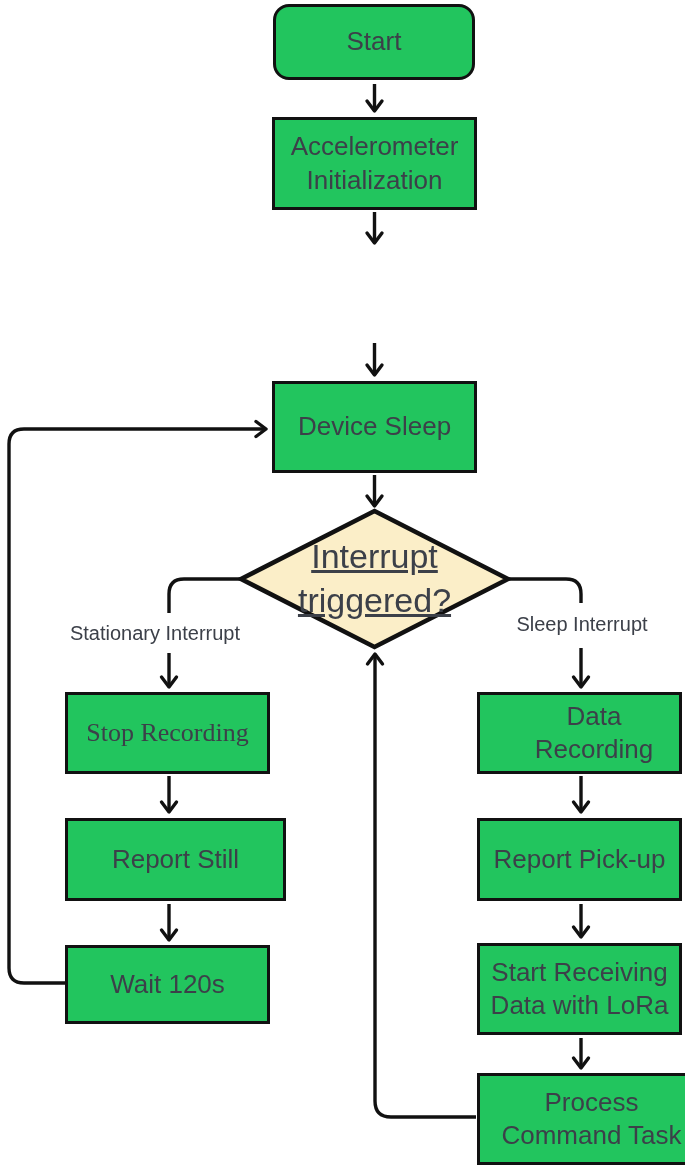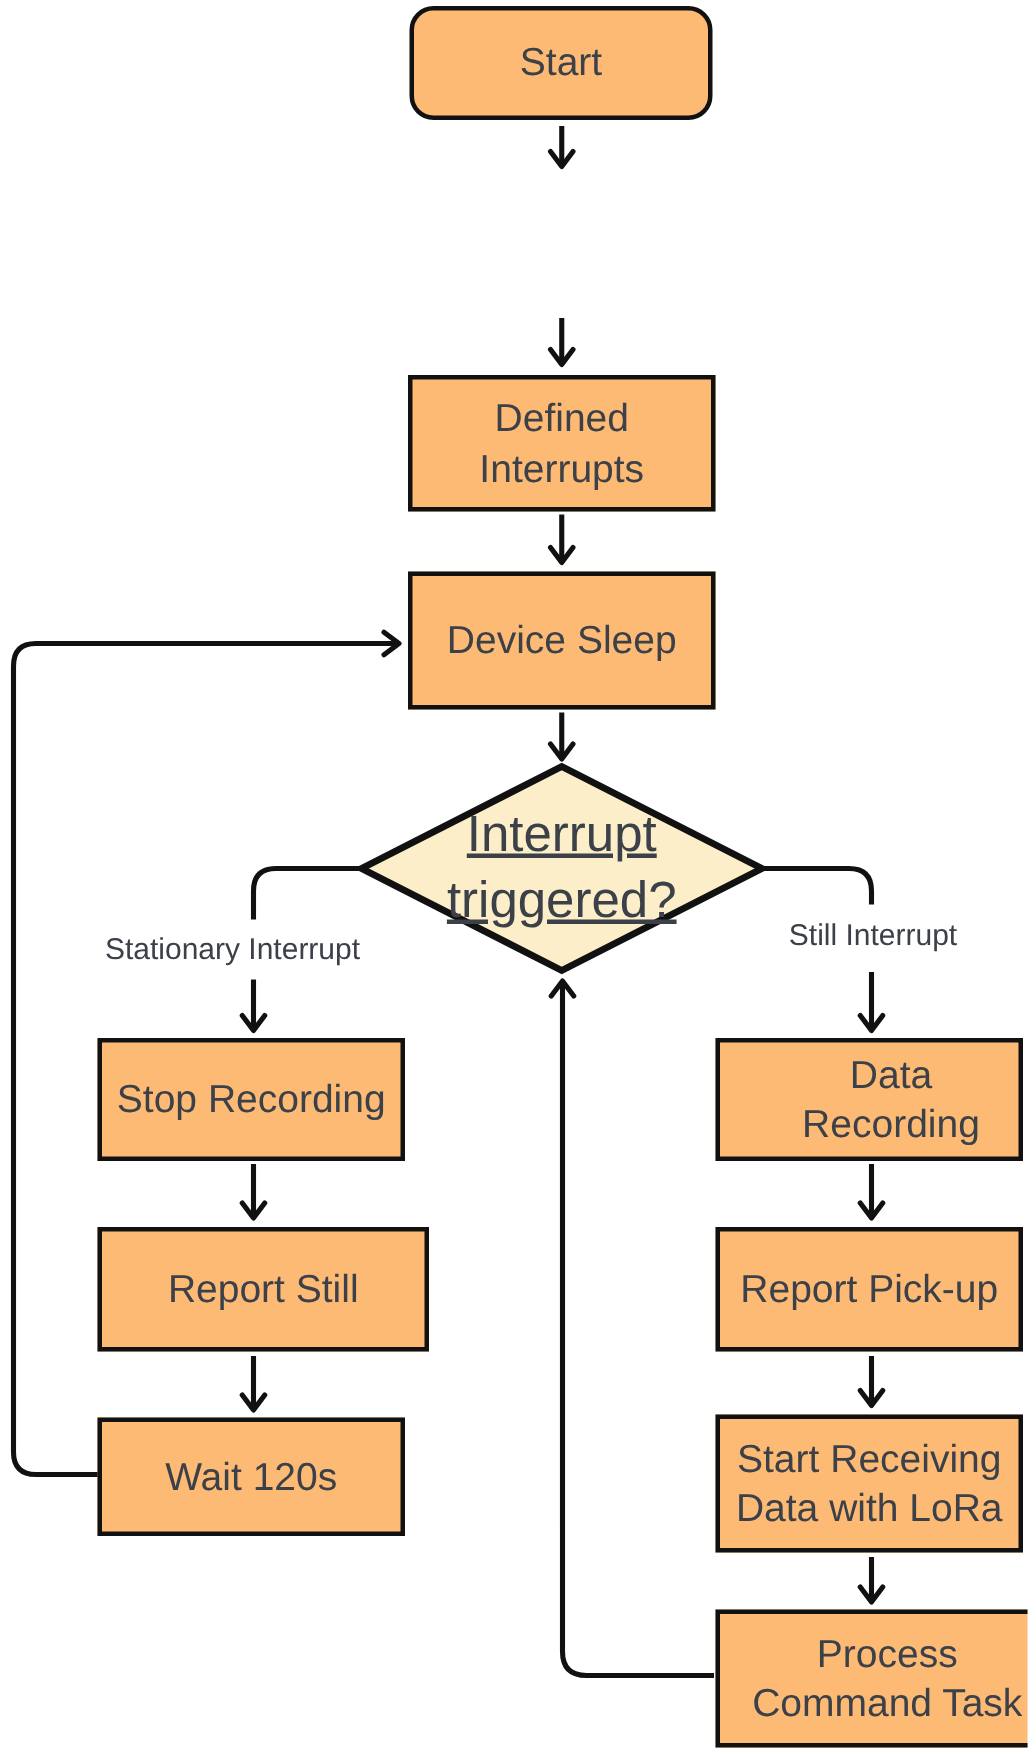--- a/index.html
+++ b/index.html
@@ -16,21 +16,21 @@
     left: 0; top: 0;
     width: 685px; height: 1169px;
   }
   .node {
     position: absolute;
     box-sizing: border-box;
     display: flex;
     align-items: center;
     justify-content: center;
     text-align: center;
-    background: #fdba74;
+    background: #22c55e;
     border: 3.5px solid #111111;
     color: #3C4049;
     font-size: 26px;
     line-height: 1.28;
     padding: 2px 6px;
   }
   .node.terminator { border-radius: 16px; }
   .decision-label {
     position: absolute;
     display: flex;
@@ -78,32 +78,32 @@
     <path d="M 506 579 L 566 579 Q 581 579 581 594 L 581 603" stroke="#111111" stroke-width="3.4"></path>
     <path d="M 581 648 L 581 687" stroke="#111111" stroke-width="3.4" marker-end="url(#vhead)"></path>
     <path d="M 581 776 L 581 812" stroke="#111111" stroke-width="3.4" marker-end="url(#vhead)"></path>
     <path d="M 581 904 L 581 937" stroke="#111111" stroke-width="3.4" marker-end="url(#vhead)"></path>
     <path d="M 581 1038 L 581 1068" stroke="#111111" stroke-width="3.4" marker-end="url(#vhead)"></path>
     <path d="M 476 1117 L 391 1117 Q 375 1117 375 1101 L 375 654" stroke="#111111" stroke-width="3.4" marker-end="url(#vhead)"></path>
   </svg>
 
   <div class="node terminator" style="left:273px; top:4px; width:202px; height:76px;">Start</div>
 
+  <div class="node" style="left:272px; top:117px; width:205px; height:93px;">Accelerometer Initialization</div>
 
-  <div class="node" style="left:272px; top:250px; width:205px; height:91px;">Defined Interrupts</div>
 
   <div class="node" style="left:272px; top:381px; width:205px; height:92px;">Device Sleep</div>
 
   <div class="decision-label" style="left:292px; top:541px; width:165px; height:76px;">Interrupt triggered?</div>
 
   <div class="edge-label" style="left:55px; top:622px; width:200px;">Stationary Interrupt</div>
 
-  <div class="edge-label" style="left:482px; top:613px; width:200px;">Still Interrupt</div>
+  <div class="edge-label" style="left:482px; top:613px; width:200px;">Sleep Interrupt</div>
 
-  <div class="node" style="left:65px; top:692px; width:205px; height:82px;">Stop Recording</div>
+  <div class="node" style="left:65px; top:692px; width:205px; height:82px;font-family:Liberation Serif, serif;">Stop Recording</div>
 
   <div class="node" style="left:65px; top:818px; width:221px; height:83px;">Report Still</div>
 
   <div class="node" style="left:65px; top:945px; width:205px; height:79px;">Wait 120s</div>
 
   <div class="node" style="left:477px; top:692px; width:205px; height:82px;padding-left:35px;">Data Recording</div>
 
   <div class="node" style="left:477px; top:818px; width:205px; height:83px;">Report Pick-up</div>
 
   <div class="node" style="left:477px; top:943px; width:205px; height:92px;">Start Receiving Data with LoRa</div>

